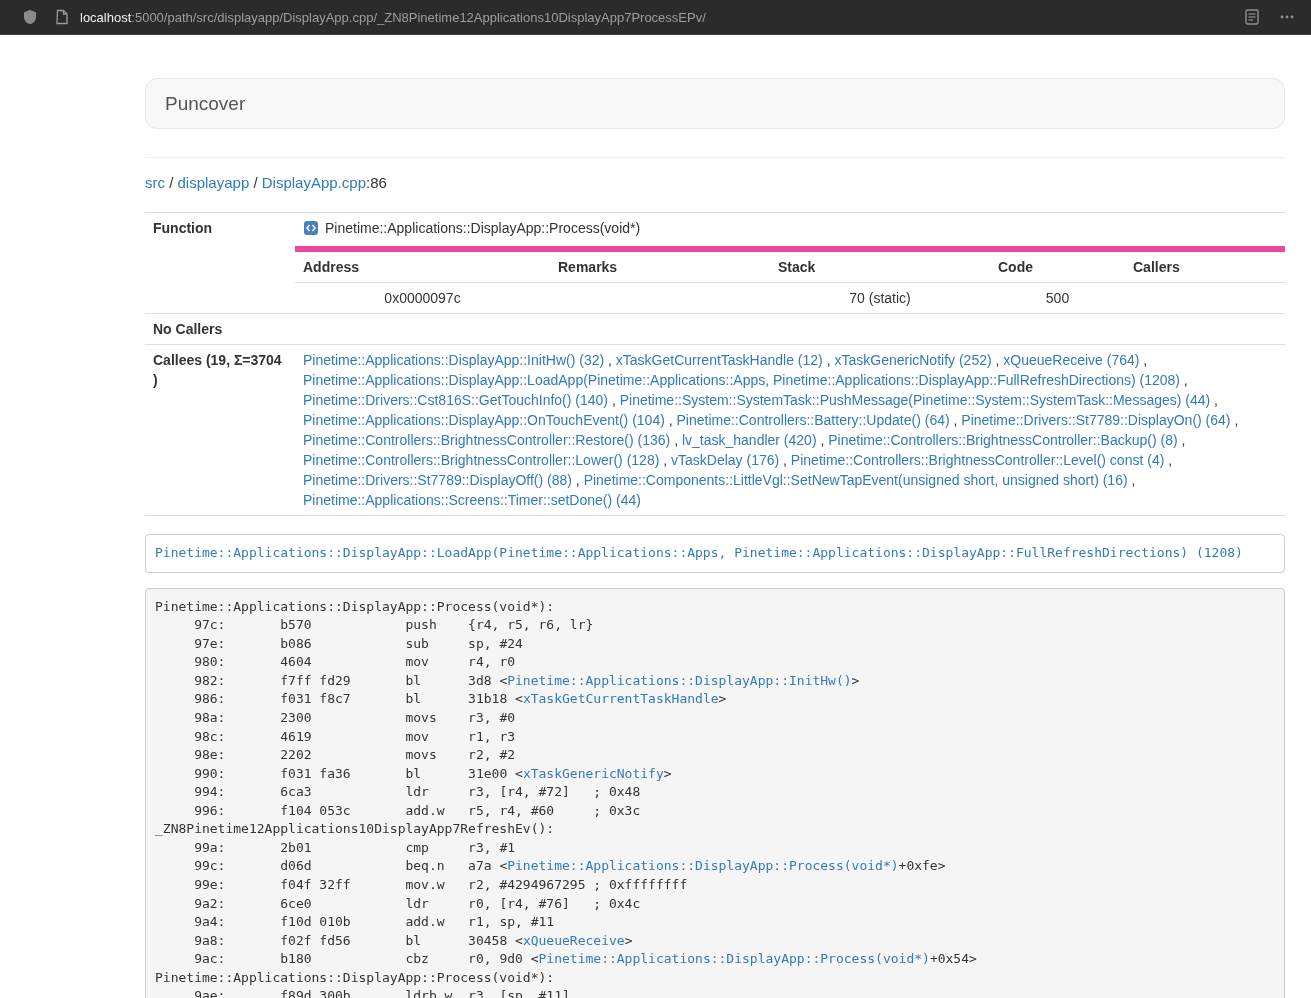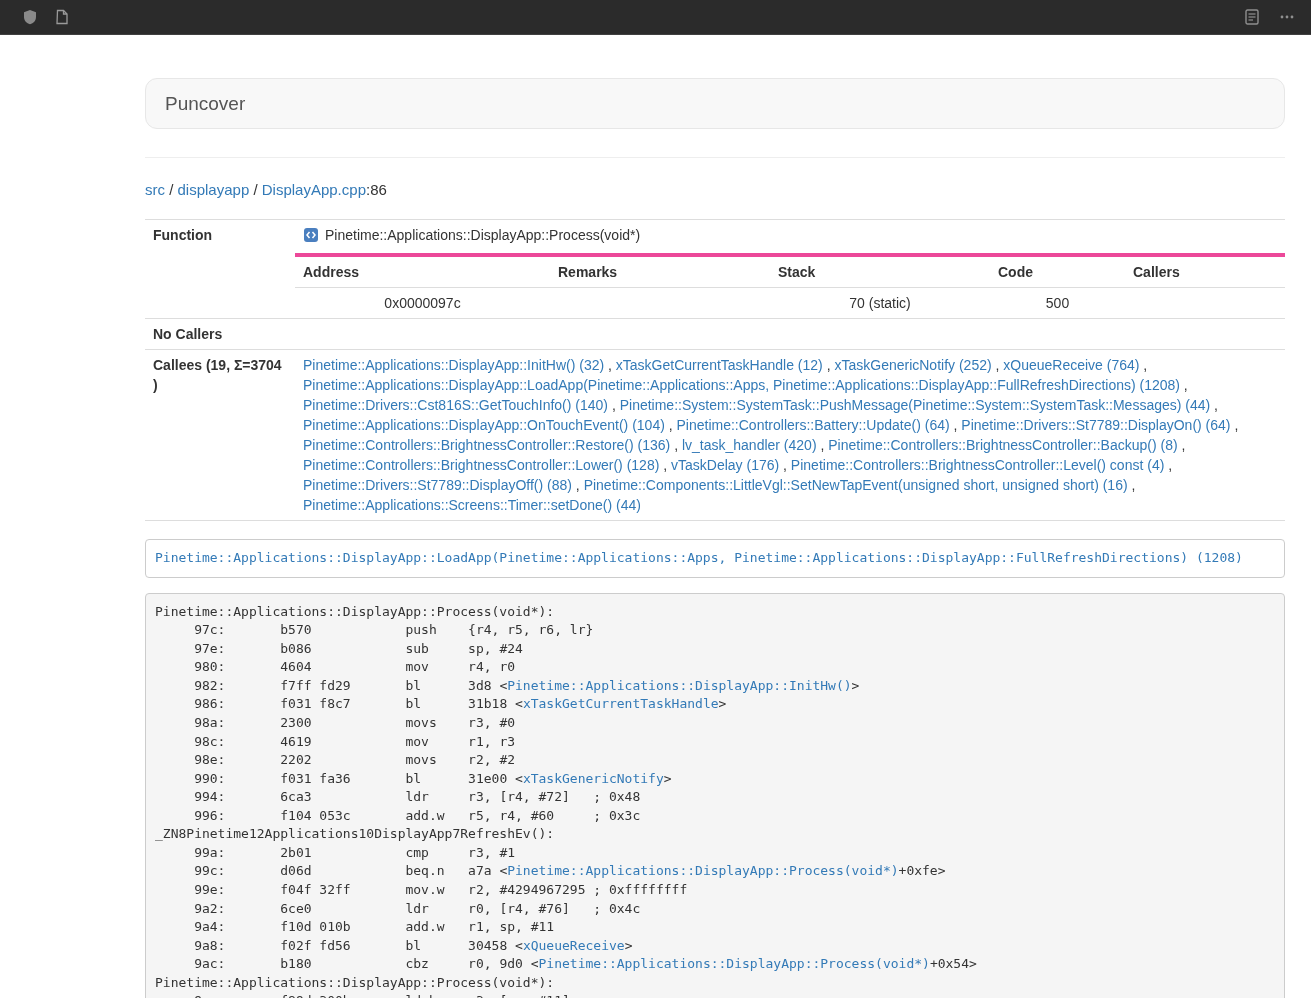--- a/index.html
+++ b/index.html
@@ -45,21 +45,21 @@
     border: 1px solid #e7e7e7;
     border-radius: 12px;
     display: flex;
     align-items: center;
     padding: 0 19px;
   }
   .brand-box span { font-size: 19px; color: #555555; }
 
   hr.divider { border: 0; border-top: 1px solid #eeeeee; margin: 28px 0 0 0; }
 
-  .breadcrumb { margin-top: 23px; font-size: 15px; color: #333; }
+  .breadcrumb { margin-top: 16px; font-size: 15px; color: #333; }
 
   
   table.fn-table {
     width: 100%;
     border-collapse: collapse;
     margin-top: 21px;
     border-bottom: 1px solid #dddddd;
   }
   .fn-table .outer-th {
     width: 150px;
@@ -70,21 +70,21 @@
     line-height: 20px;
     border-top: 1px solid #dddddd;
   }
   .fn-table .outer-td {
     text-align: left;
     vertical-align: top;
     padding: 5px 8px;
     line-height: 20px;
     border-top: 1px solid #dddddd;
   }
-  .fn-table .nested-cell { padding: 0; border-top: 4px solid #ec4899; }
+  .fn-table .nested-cell { padding: 0; border-top: 6px solid #ec4899; }
   table.inner { width: 100%; border-collapse: collapse; }
   .inner th {
     text-align: left;
     font-weight: bold;
     padding: 5px 8px;
     line-height: 20px;
   }
   .inner td {
     text-align: center;
     padding: 5px 8px;
@@ -136,20 +136,23 @@
     <svg width="16" height="16" viewBox="0 0 16 16">
         <path d="M8 1 L14 3.2 V8 C14 11.8 11.4 14.3 8 15.3 C4.6 14.3 2 11.8 2 8 V3.2 Z" fill="#8a8a8a"></path>
       </svg>
   </span>
   <span class="icon page-wrap">
     <svg width="14" height="16" viewBox="0 0 14 16">
         <path d="M2.5 1.5 h6 l3.5 3.5 v9.5 h-10 z" fill="none" stroke="#9a9a9a" stroke-width="1.3"></path>
         <path d="M8.5 1.5 v3.5 h3.5" fill="none" stroke="#9a9a9a" stroke-width="1.3"></path>
       </svg>
   </span>
+  <div class="url-text">
+    <span class="url-host">localhost</span><span class="url-rest">:5000/path/src/displayapp/DisplayApp.cpp/_ZN8Pinetime12Applications10DisplayApp7ProcessEPv/</span>
+  </div>
   <div class="bar-right">
     <span class="icon">
       <svg width="14" height="16" viewBox="0 0 14 16">
           <rect x="1" y="1" width="12" height="14" rx="1.5" fill="none" stroke="#8f8f8f" stroke-width="1.4"></rect>
           <line x1="3.5" y1="5" x2="10.5" y2="5" stroke="#8f8f8f" stroke-width="1.2"></line>
           <line x1="3.5" y1="8" x2="10.5" y2="8" stroke="#8f8f8f" stroke-width="1.2"></line>
           <line x1="3.5" y1="11" x2="8" y2="11" stroke="#8f8f8f" stroke-width="1.2"></line>
         </svg>
     </span>
     <span class="icon">

